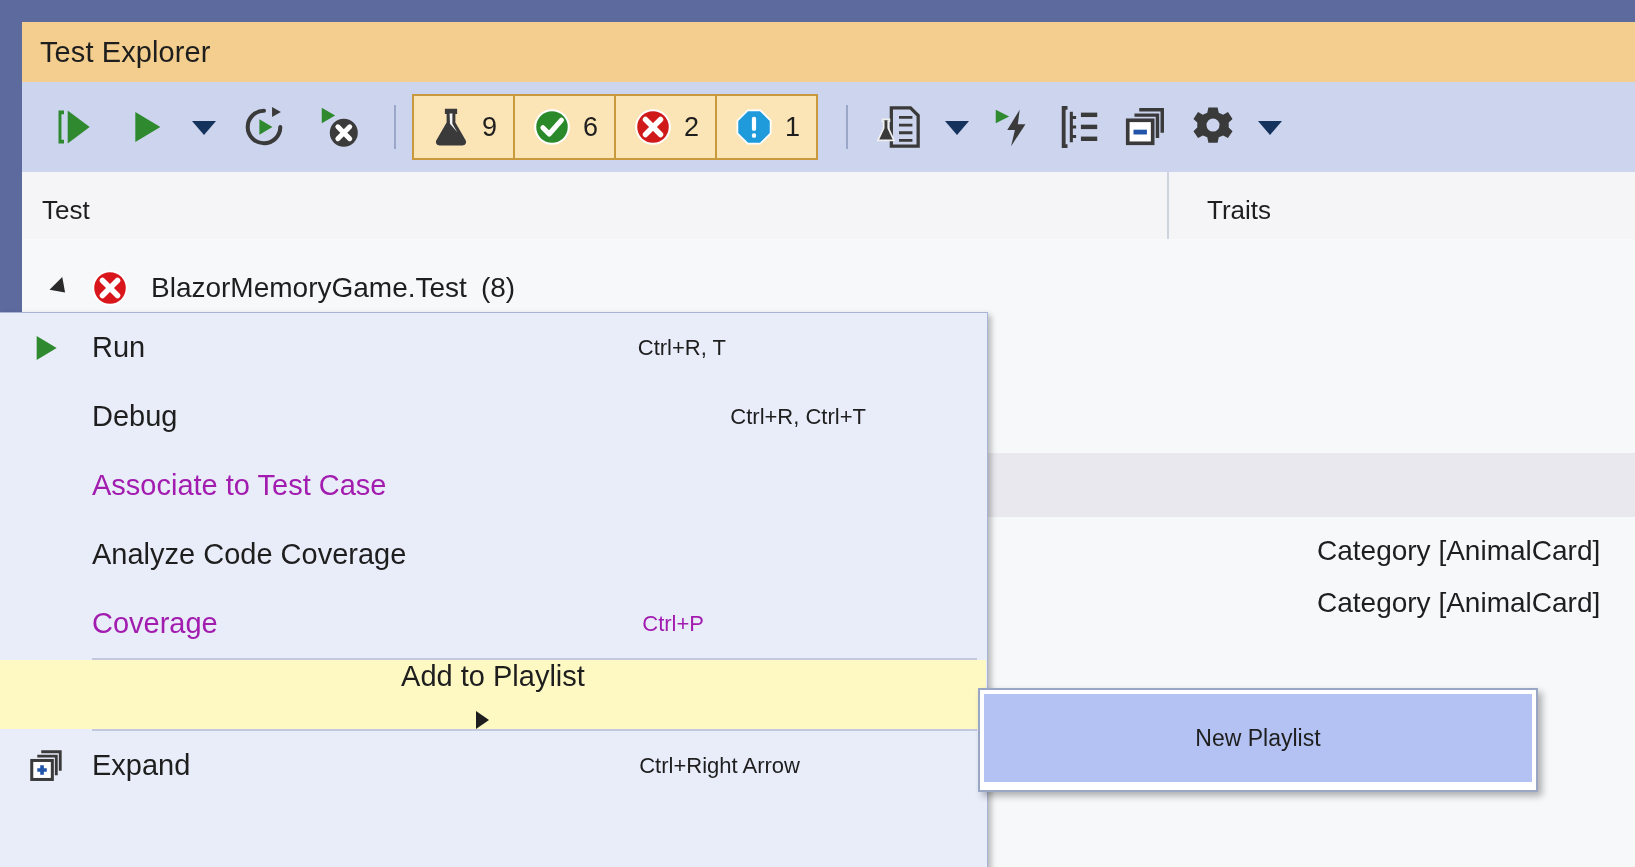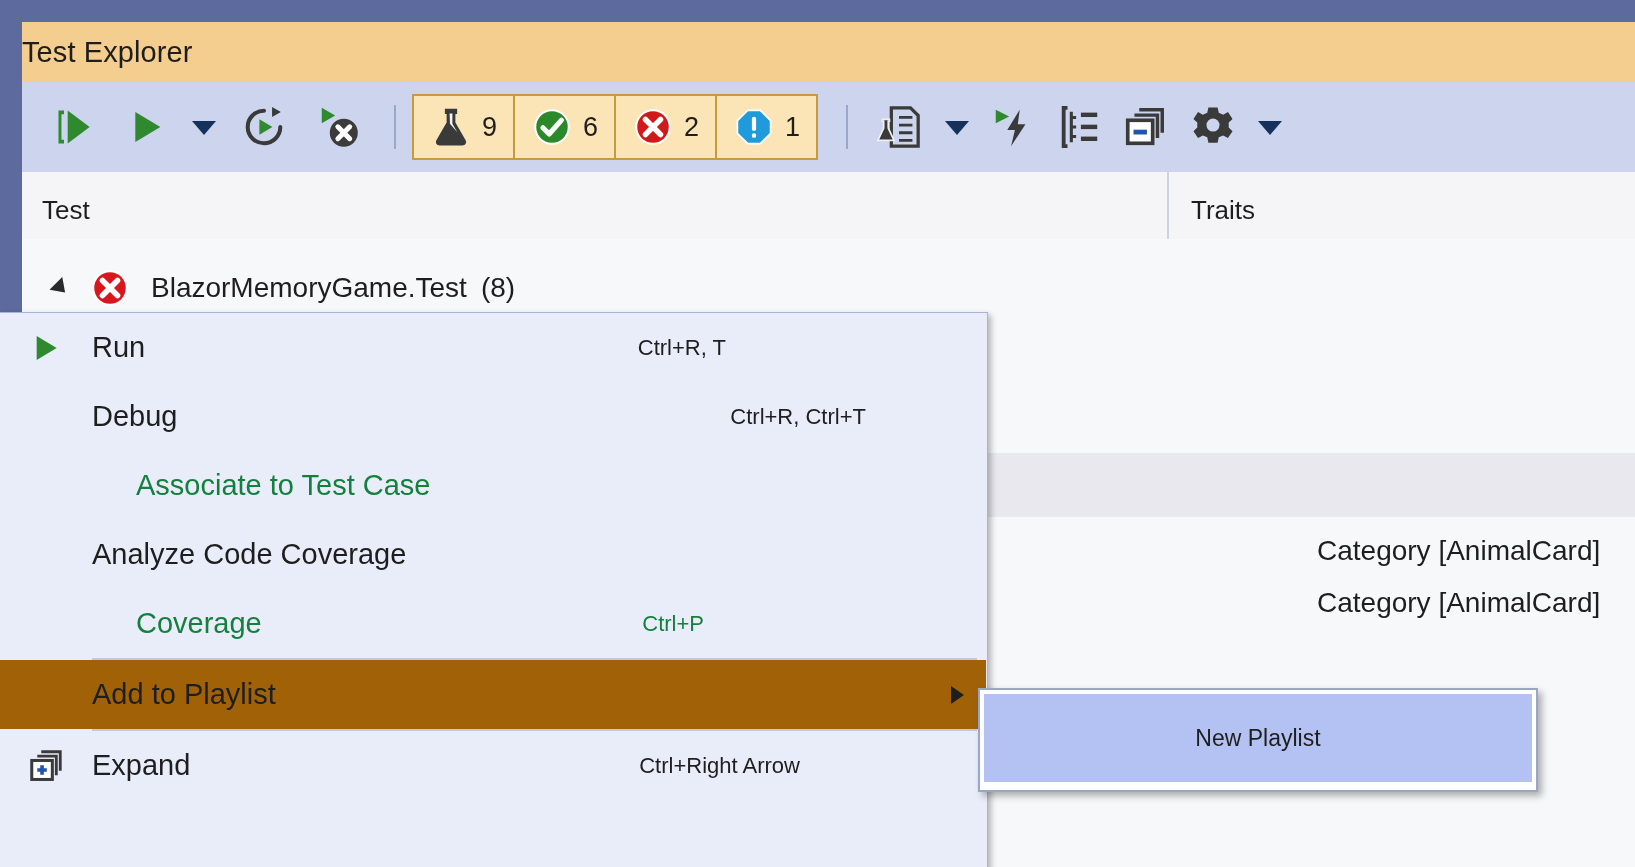--- a/index.html
+++ b/index.html
@@ -25,20 +25,21 @@
   }
 
   
   #titlebar {
     position: absolute; left: 0; top: 0;
     width: 1613px; height: 60px;
     background: #f4ce8e;
     display: flex; align-items: center;
   }
   #titlebar .title {
+    margin-left: 18px;
     font-size: 29px;
     color: #1e1e1e;
     letter-spacing: .1px;
   }
 
   
   #toolbar {
     position: absolute; left: 0; top: 60px;
     width: 1613px; height: 90px;
     background: #ccd4ee;
@@ -75,21 +76,21 @@
     background: #f5f5f7;
     border-bottom: 2px solid #d6d8e4;
     display: flex; align-items: center;
   }
   #colheader .col {
     font-size: 26px; color: #1e1e1e;
     display: flex; align-items: center; height: 100%;
   }
   #colheader .col-test { width: 1145px; padding-left: 20px; }
   #colheader .col-traits {
-    flex: 1; padding-left: 22px;
+    flex: 1; padding-left: 38px;
     border-left: 2px solid #cfd2df;
     align-items: center;
   }
 
   
   #grid {
     position: absolute; left: 0; top: 217px;
     width: 1613px; height: 628px;
     background: #f7f8fa;
   }
@@ -133,22 +134,22 @@
     flex: 0 0 auto;
   }
   .mi .mi-label {
     font-size: 29px; color: #1e1e1e;
     flex: 1;
   }
   .mi .mi-key {
     font-size: 22px; color: #1e1e1e;
     margin-right: 22px;
   }
-  .mi.disabled .mi-label, .mi.disabled .mi-key { color: #15803d; margin-left: 44px; }
-  .mi.selected { background: #a16207; }
+  .mi.disabled .mi-label, .mi.disabled .mi-key { color: #a21caf; }
+  .mi.selected { background: #fef9c3; flex-direction: column; }
   .mi-sep {
     height: 2px; background: #c2c8dd;
     margin-left: 92px; margin-right: 10px;
   }
   .submenu-arrow {
     width: 0; height: 0;
     border-left: 13px solid #1e1e1e;
     border-top: 9px solid transparent;
     border-bottom: 9px solid transparent;
     margin-right: 22px;

